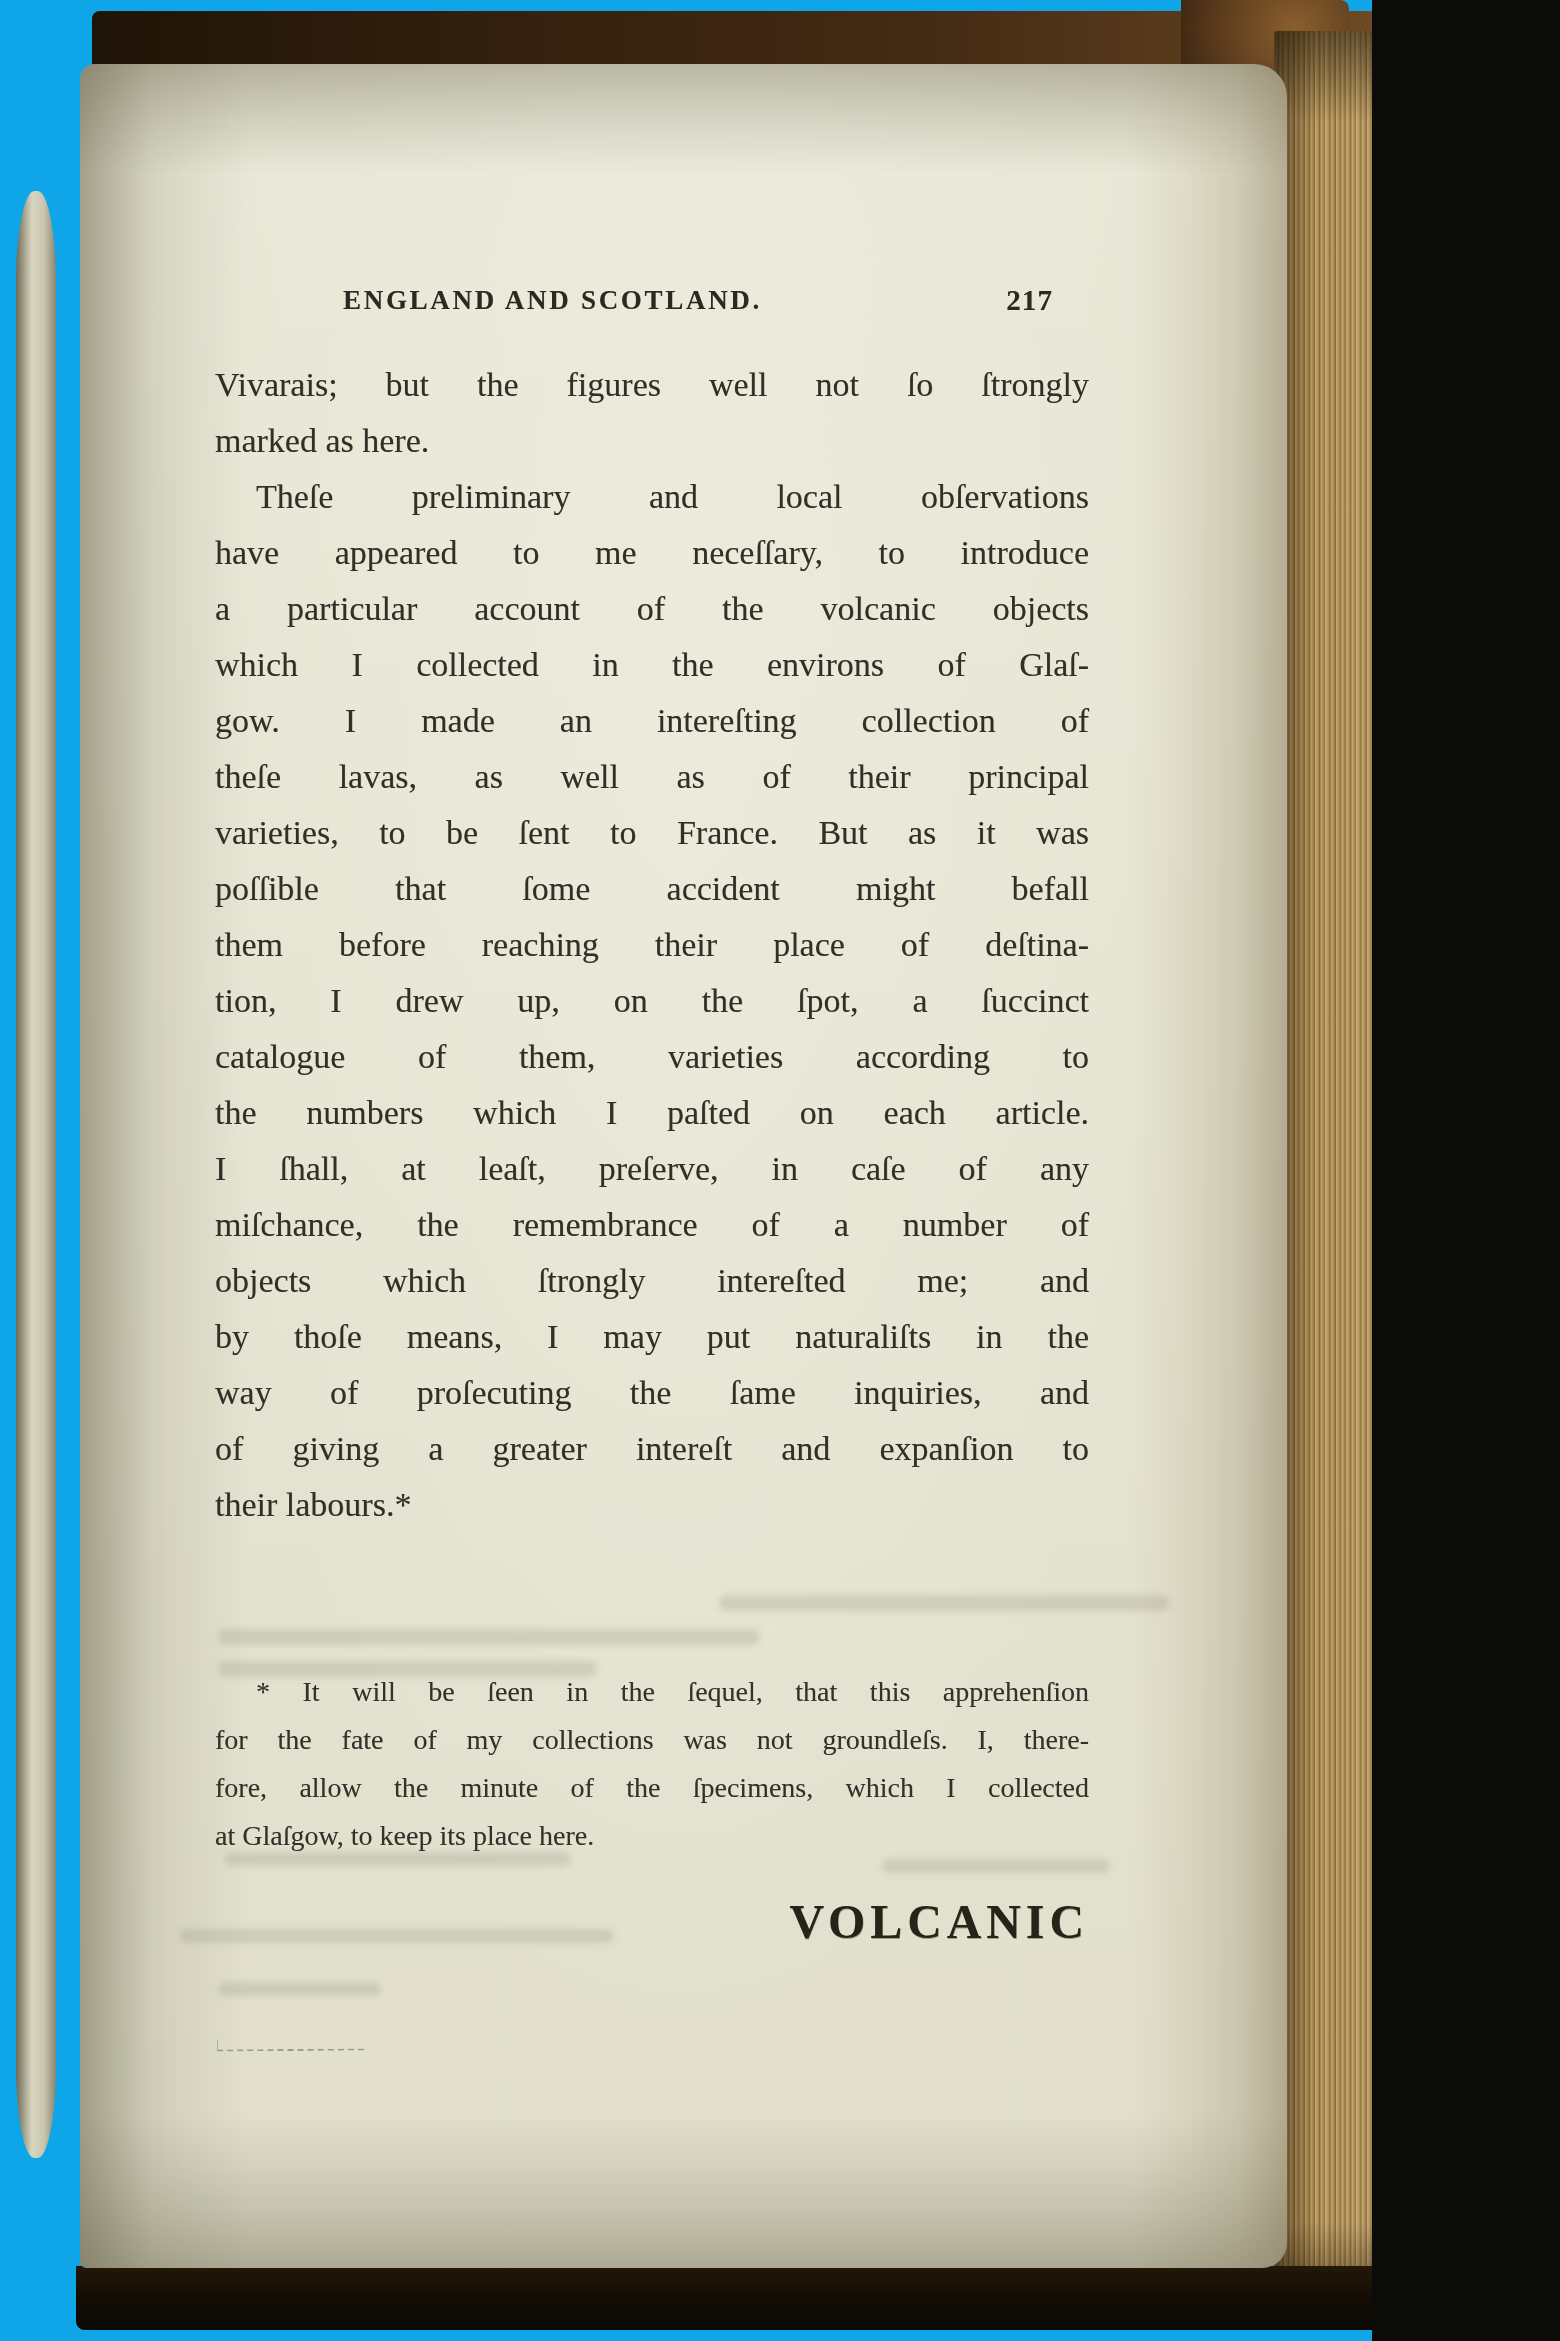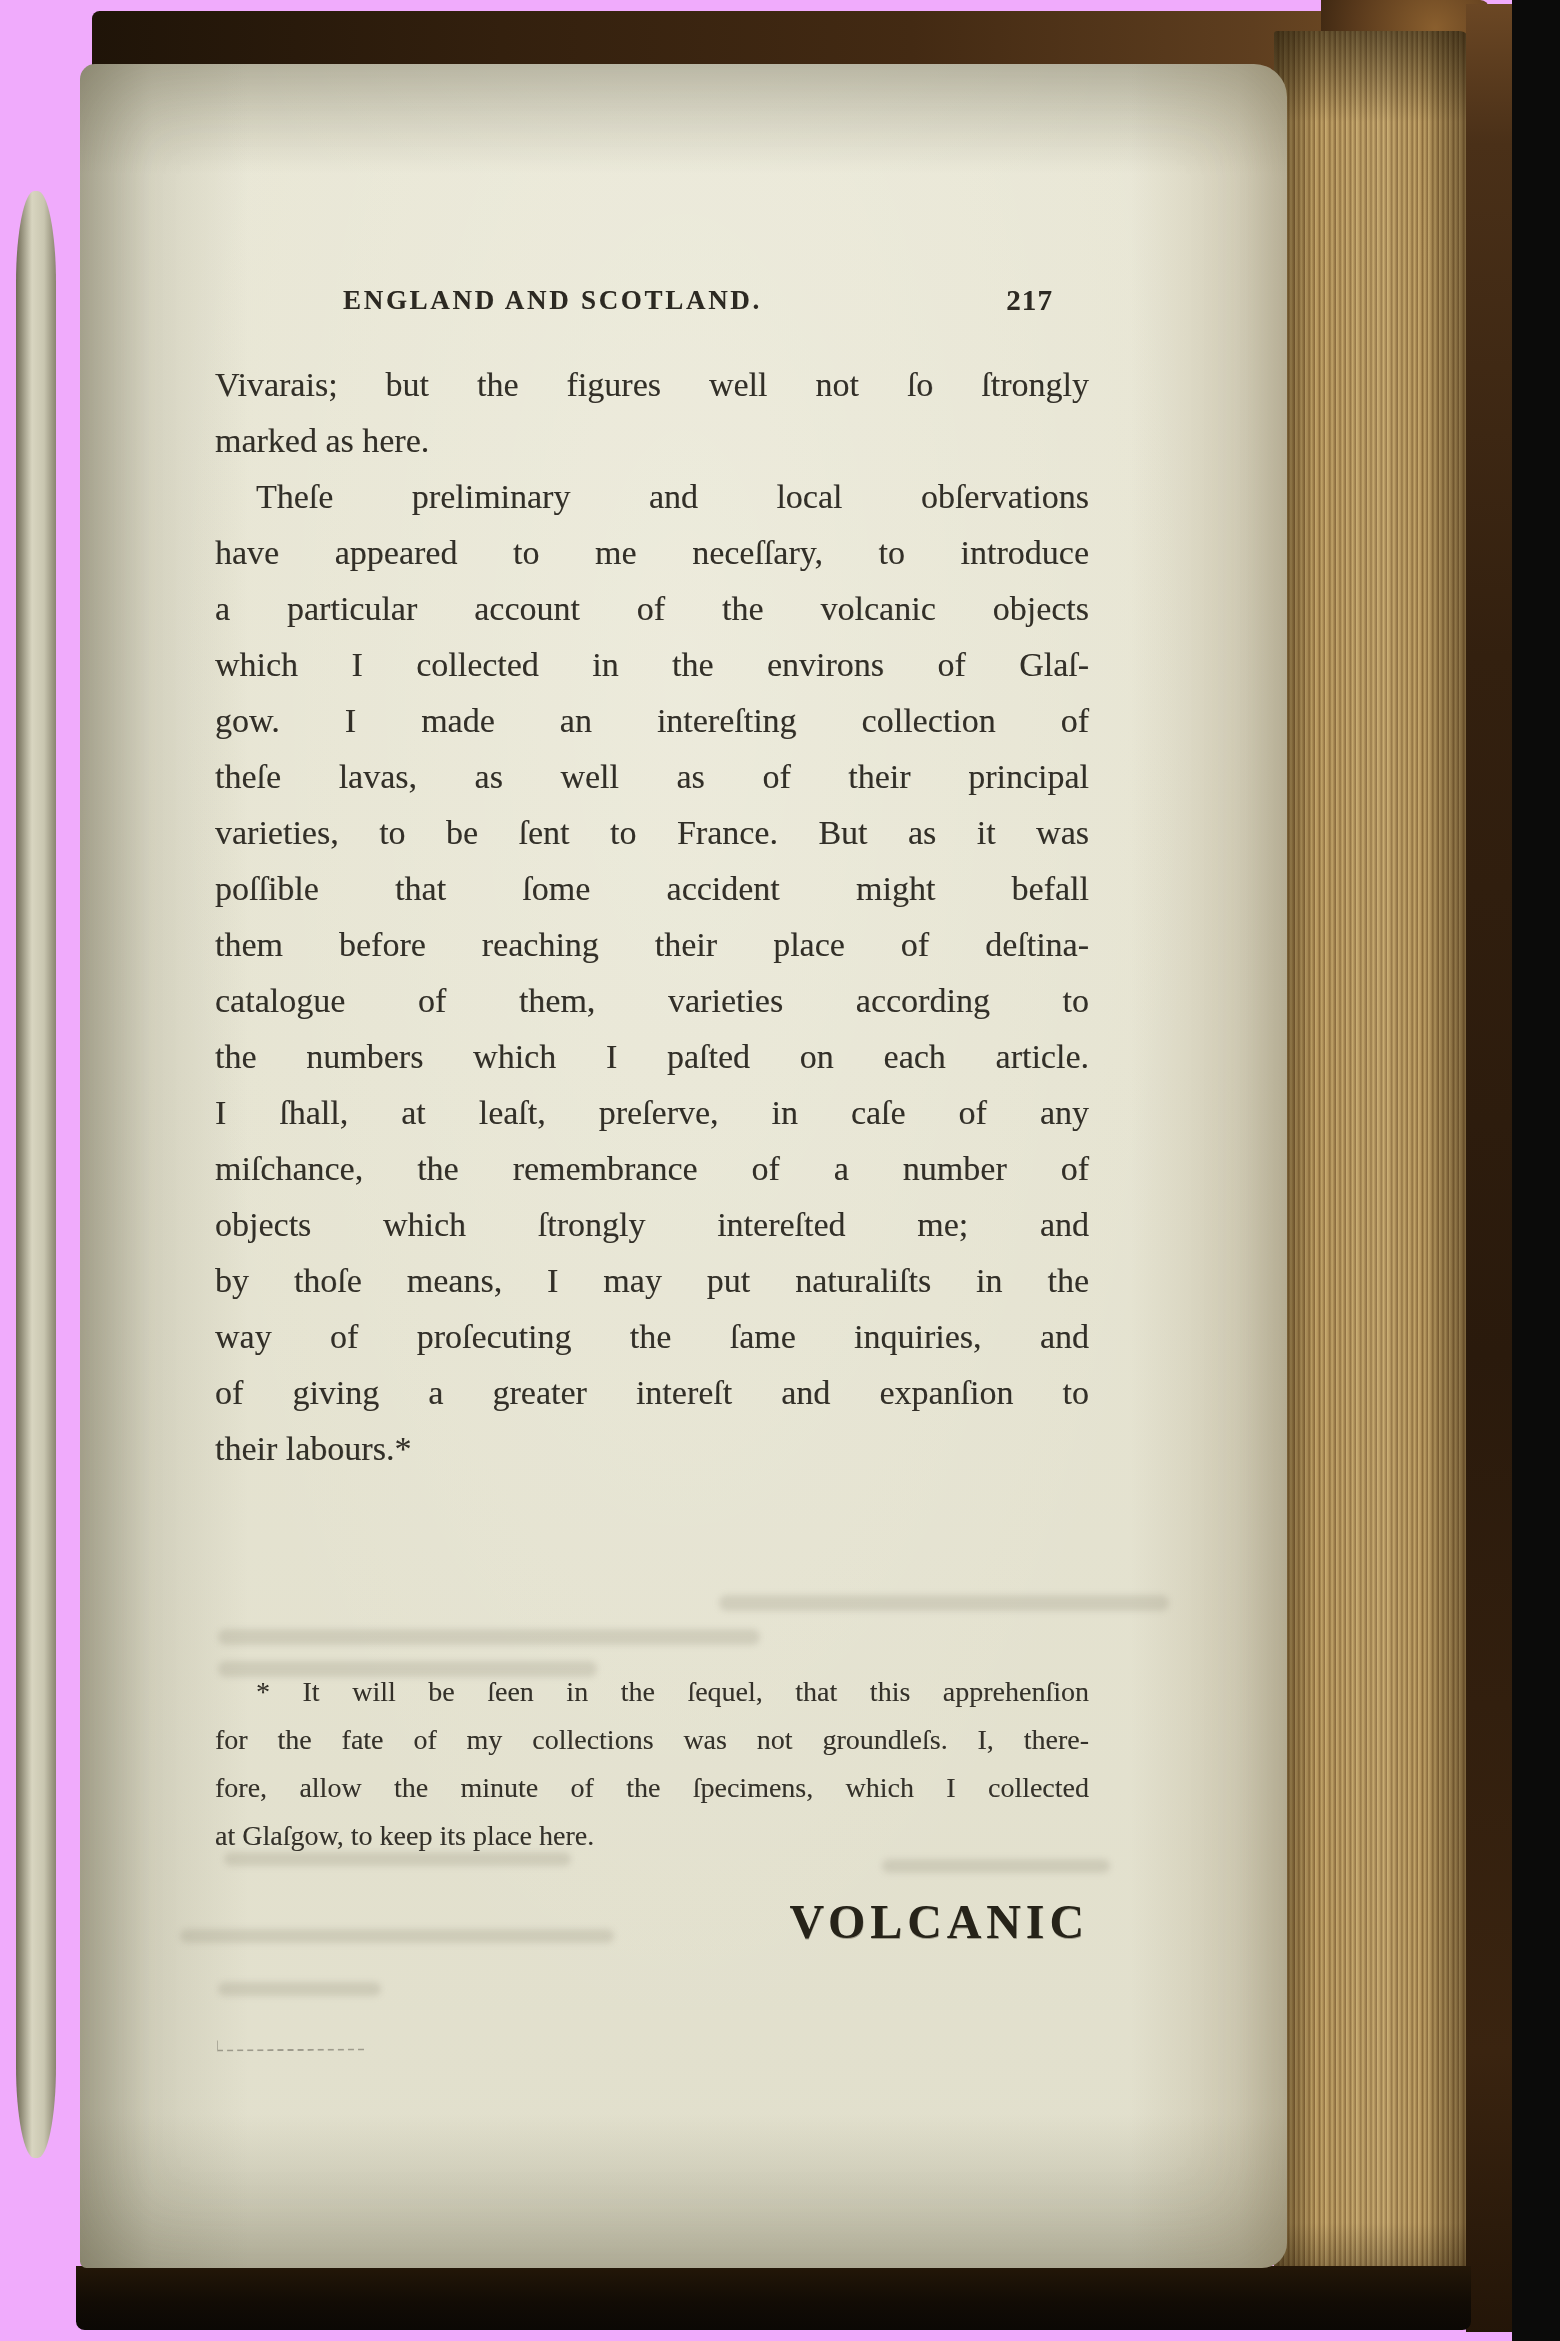--- a/index.html
+++ b/index.html
@@ -1,19 +1,19 @@
 <!DOCTYPE html>
 <html style="font-size:8.7px"><head>
 <meta charset="utf-8">
 <style>
   html, body { margin: 0; padding: 0; background: #0b0b0a; }
   .scene {
     position: relative;
-    width: 1512px; height: 2342px;
-    background: #f0abfc;
+    width: 1372px; height: 2342px;
+    background: #0ea5e9;
     overflow: hidden;
     font-family: "Liberation Serif", "DejaVu Serif", serif;
   }
 
   
   .top-leather {
     position: absolute; left: 92px; top: 11px; width: 1366px; height: 61px;
     background: linear-gradient(90deg,#1f1408 0%,#33200e 30%,#432a13 60%,#5e3e1f 85%,#7a5226 100%);
     border-radius: 7.6px 9.8px 0 0;
   }
@@ -151,20 +151,21 @@
         <div class="line end">marked as here.</div>
         <div class="line ind">Theſe preliminary and local obſervations</div>
         <div class="line">have appeared to me neceſſary, to introduce</div>
         <div class="line">a particular account of the volcanic objects</div>
         <div class="line">which I collected in the environs of Glaſ-</div>
         <div class="line">gow. I made an intereſting collection of</div>
         <div class="line">theſe lavas, as well as of their principal</div>
         <div class="line">varieties, to be ſent to France. But as it was</div>
         <div class="line">poſſible that ſome accident might befall</div>
         <div class="line">them before reaching their place of deſtina-</div>
+        <div class="line">tion, I drew up, on the ſpot, a ſuccinct</div>
         <div class="line">catalogue of them, varieties according to</div>
         <div class="line">the numbers which I paſted on each article.</div>
         <div class="line">I ſhall, at leaſt, preſerve, in caſe of any</div>
         <div class="line">miſchance, the remembrance of a number of</div>
         <div class="line">objects which ſtrongly intereſted me; and</div>
         <div class="line">by thoſe means, I may put naturaliſts in the</div>
         <div class="line">way of proſecuting the ſame inquiries, and</div>
         <div class="line">of giving a greater intereſt and expanſion to</div>
         <div class="line end">their labours.*</div>
       </div>

